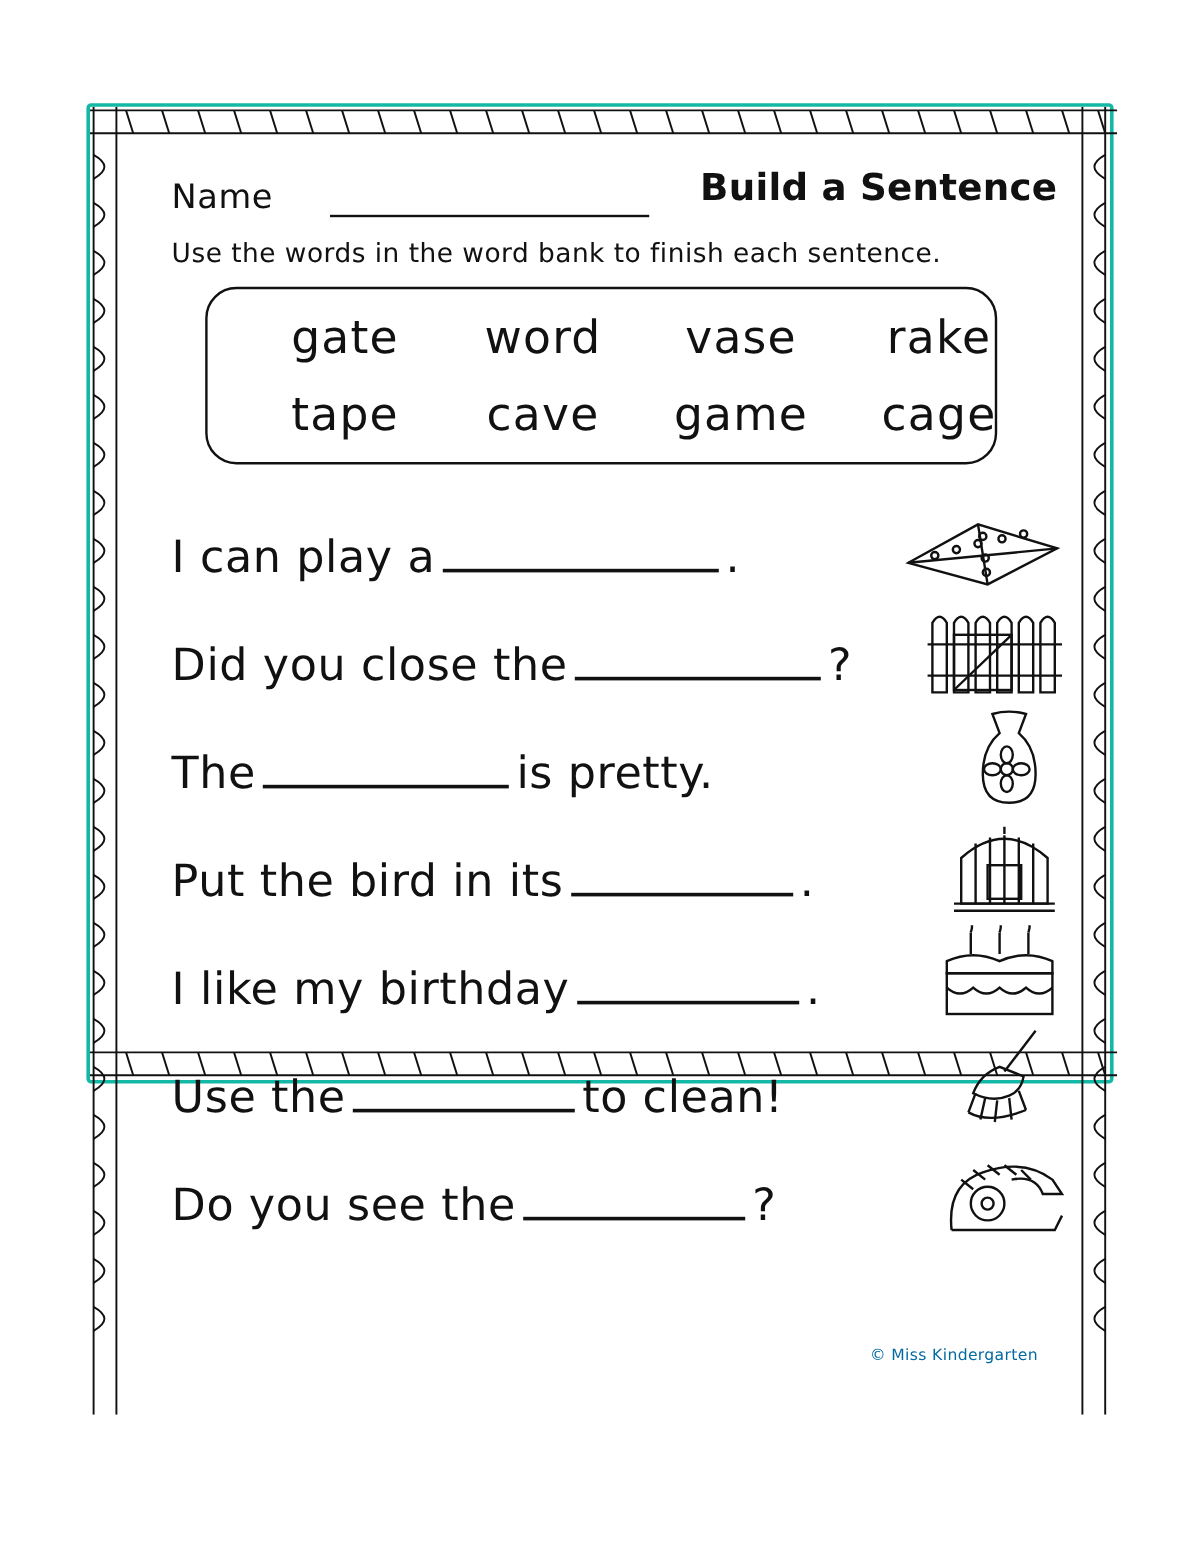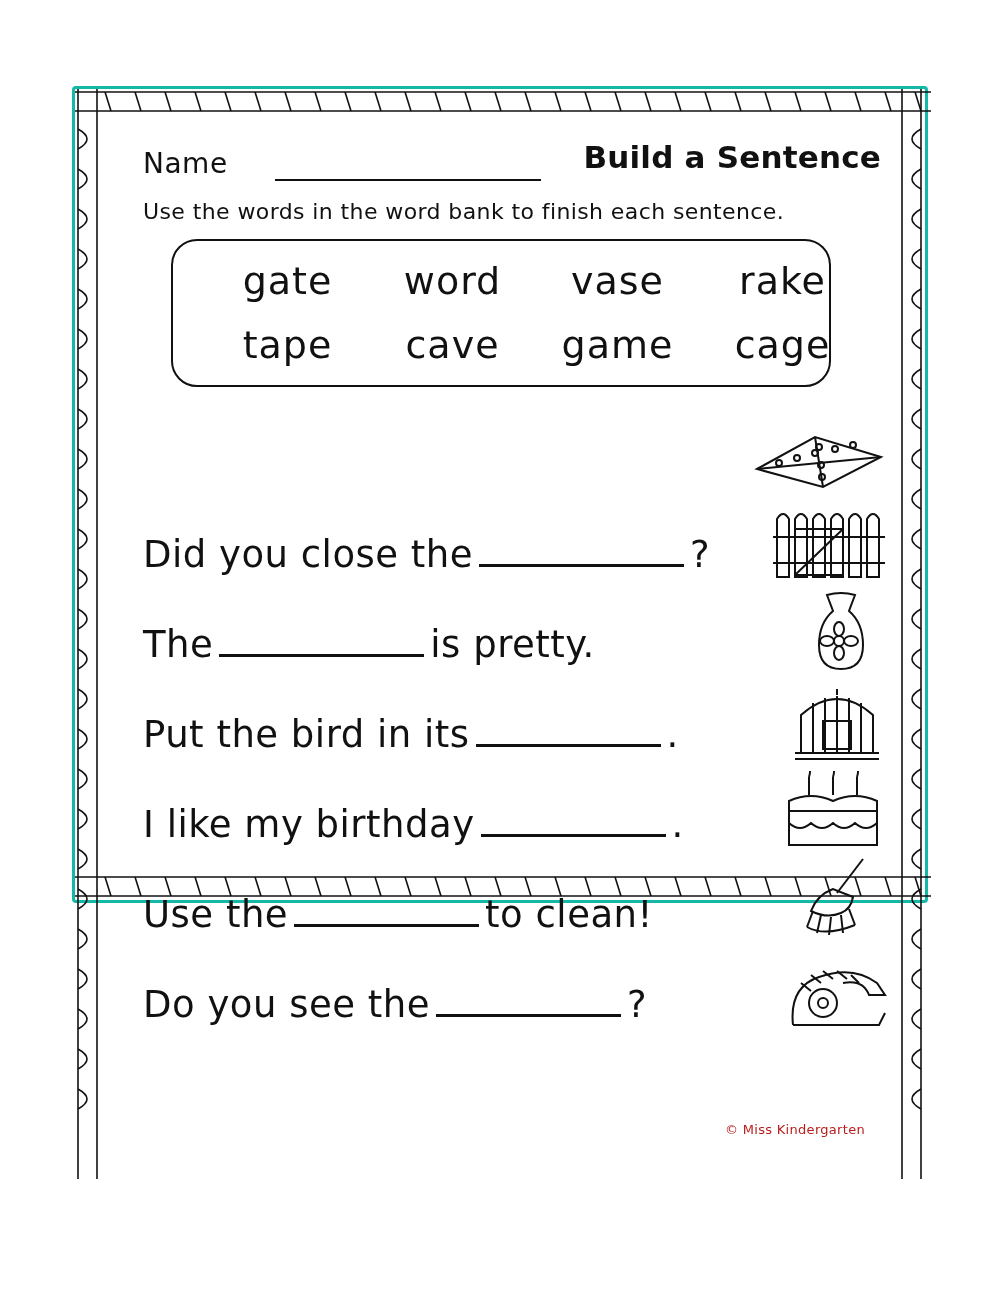--- a/index.html
+++ b/index.html
@@ -159,21 +159,21 @@
     position: absolute;
     right: 6px;
     bottom: 4px;
   }
 
   .credit {
     position: absolute;
     right: 36px;
     bottom: 14px;
     font-size: 13px;
-    color: #b91c1c;
+    color: #0369a1;
     letter-spacing: 0.3px;
   }
 </style>
 </head>
 <body>
 
 <div class="page">
 
   <svg class="frame-edge frame-top" viewBox="0 0 856 26" preserveAspectRatio="none">
     <g stroke="#111" stroke-width="1.6" fill="none">
@@ -298,20 +298,21 @@
         <div class="word">tape</div>
         <div class="word">cave</div>
         <div class="word">game</div>
         <div class="word">cage</div>
       </div>
     </div>
 
     <div class="sentences">
 
       <div class="sentence">
+        <div class="sentence-text"><span>I can play a</span><span class="blank b-long"></span><span>.</span></div>
         <svg class="clip" width="140" height="70" viewBox="0 0 140 70">
           <g stroke="#111" stroke-width="2" fill="none">
             <path d="M8 44 L66 12 L132 32 L74 62 Z"></path>
             <path d="M8 44 L132 32"></path>
               <path d="M66 12 L74 62"></path>
             <circle cx="30" cy="38" r="3"></circle>
               <circle cx="48" cy="33" r="3"></circle>
             <circle cx="66" cy="28" r="3"></circle>
               <circle cx="86" cy="24" r="3"></circle>
             <circle cx="104" cy="20" r="3"></circle>

